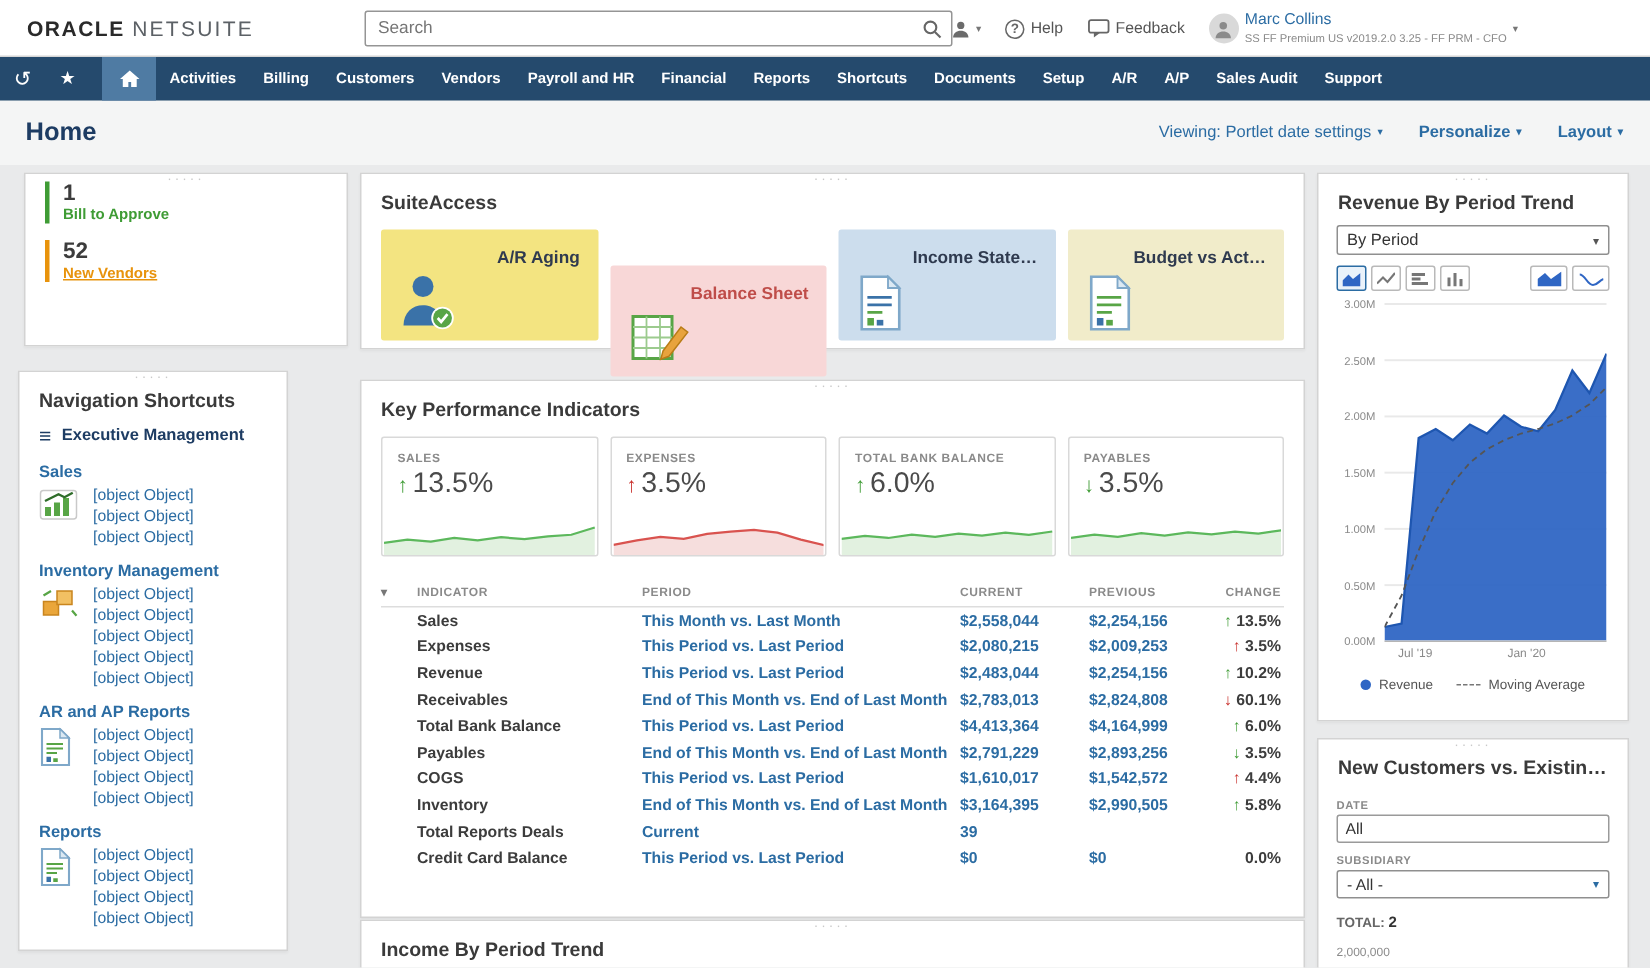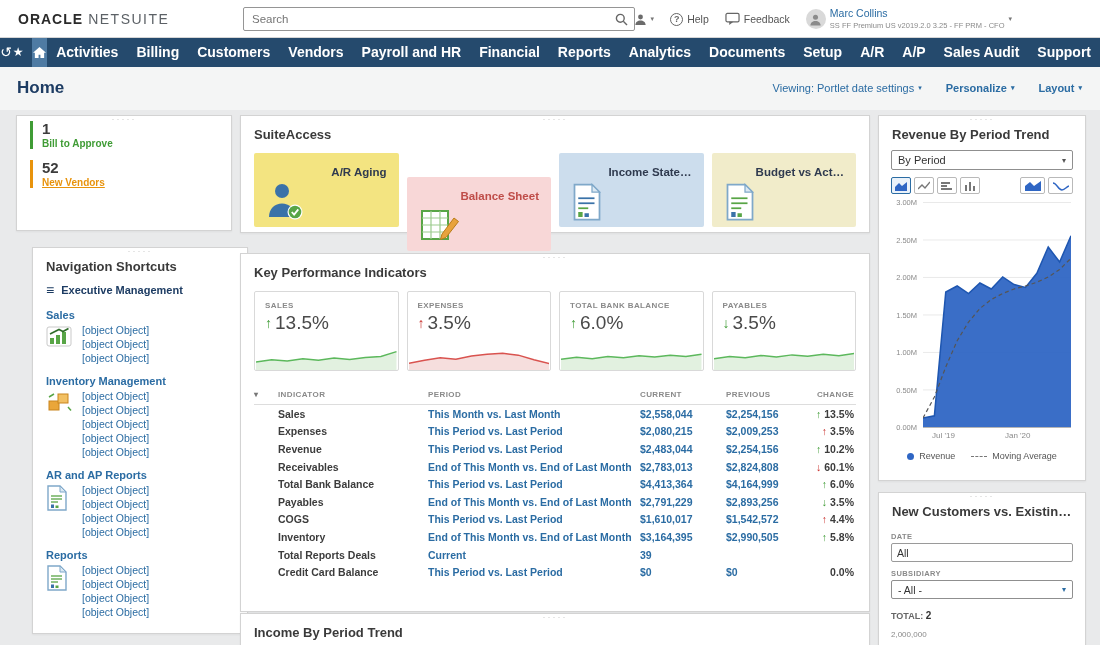--- a/index.html
+++ b/index.html
@@ -23,21 +23,21 @@
   .user-block{display:flex;flex-direction:column;line-height:11px;}
   .user-name{color:#2b6ca3;font-size:10.5px;}
   .user-detail{color:#8a8a8a;font-size:7.5px;margin-top:1px;}
 
   
   .navbar{position:absolute;top:38px;left:0;right:0;height:29px;background:#254a6d;display:flex;align-items:center;z-index:5;}
   .nav-ic{width:30px;text-align:center;color:#fff;font-size:14px;cursor:pointer;line-height:29px;}
   .nav-ic.star{font-size:12px;}
   .nav-home{width:36px;height:29px;background:#4f7ba3;display:flex;align-items:center;justify-content:center;cursor:pointer;margin-left:8px;}
   .nav-items{display:flex;align-items:center;}
-  .nav-item{padding:0 9px;font-size:14px;font-weight:bold;color:#fff;line-height:29px;cursor:pointer;text-decoration:none;white-space:nowrap;}
+  .nav-item{padding:0 9px;font-size:10px;font-weight:bold;color:#fff;line-height:29px;cursor:pointer;text-decoration:none;white-space:nowrap;}
 
   
   .pagehead{position:absolute;top:67px;left:0;right:0;height:43px;background:#f4f5f5;}
   .pagehead h1{position:absolute;left:17px;top:11px;font-size:17px;font-weight:bold;color:#1d3c63;}
   .ph-right{position:absolute;right:18px;top:15px;display:flex;gap:24px;align-items:center;font-size:11px;color:#2b6ca3;}
   .ph-link{display:flex;align-items:center;gap:4px;cursor:pointer;}
   .ph-link.bold{font-weight:bold;}
   .ph-link .caret{color:#2b6ca3;}
 
   
@@ -190,21 +190,21 @@
     </span>
     <div class="nav-items">
 
     <a class="nav-item">Activities</a>
         <a class="nav-item">Billing</a>
         <a class="nav-item">Customers</a>
         <a class="nav-item">Vendors</a>
         <a class="nav-item">Payroll and HR</a>
         <a class="nav-item">Financial</a>
         <a class="nav-item">Reports</a>
-        <a class="nav-item">Analytics</a>
+        <a class="nav-item">Shortcuts</a>
         <a class="nav-item">Documents</a>
         <a class="nav-item">Setup</a>
         <a class="nav-item">A/R</a>
         <a class="nav-item">A/P</a>
         <a class="nav-item">Sales Audit</a>
         <a class="nav-item">Support</a>
       </div>
   </nav>
 
   <div class="pagehead">
@@ -233,21 +233,21 @@
         <div class="rem-count">1</div>
         <div class="rem-label" style="color: rgb(63, 156, 53);">Bill to Approve</div>
       </div>
         <div class="rem-item" style="border-left-color: rgb(232, 147, 12);">
         <div class="rem-count">52</div>
         <div class="rem-label" style="color: rgb(232, 147, 12); text-decoration: underline;">New Vendors</div>
       </div>
       </div>
   </section>
 
-  <section class="portlet" style="left:32px;top:247px;width:216px;height:387px">
+  <section class="portlet" style="left:12px;top:247px;width:180px;height:387px">
     <span class="handle"></span>
     <h2>Navigation Shortcuts</h2>
     <div class="exec">
       <span class="ham">≡</span>
       <span>Executive Management</span>
     </div>
     <div>
 
     <div class="sc-group">
         <div class="sc-head">Sales</div>

